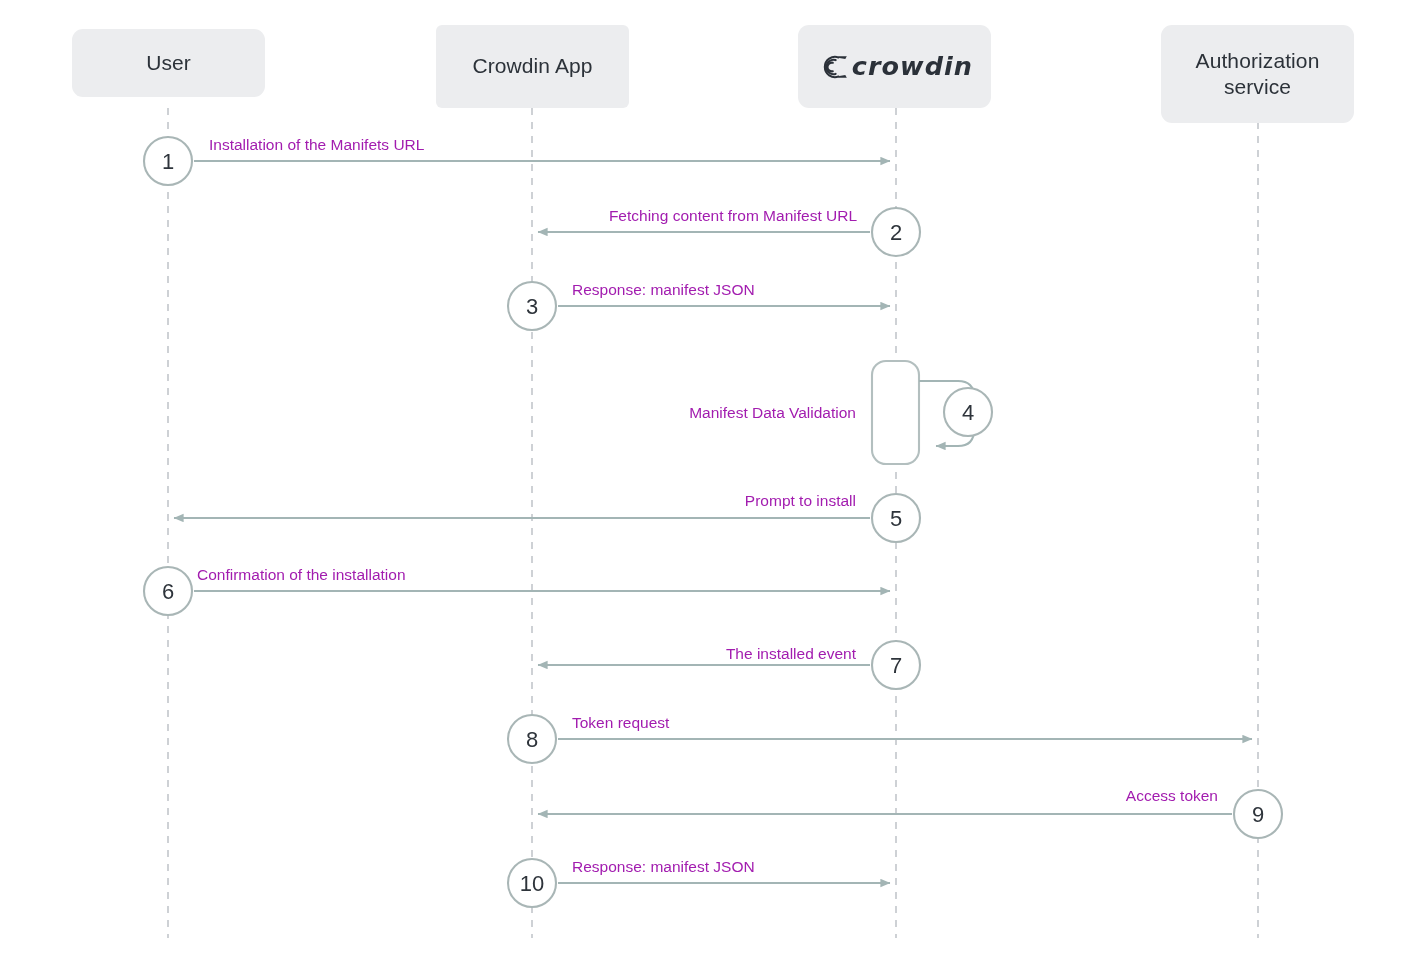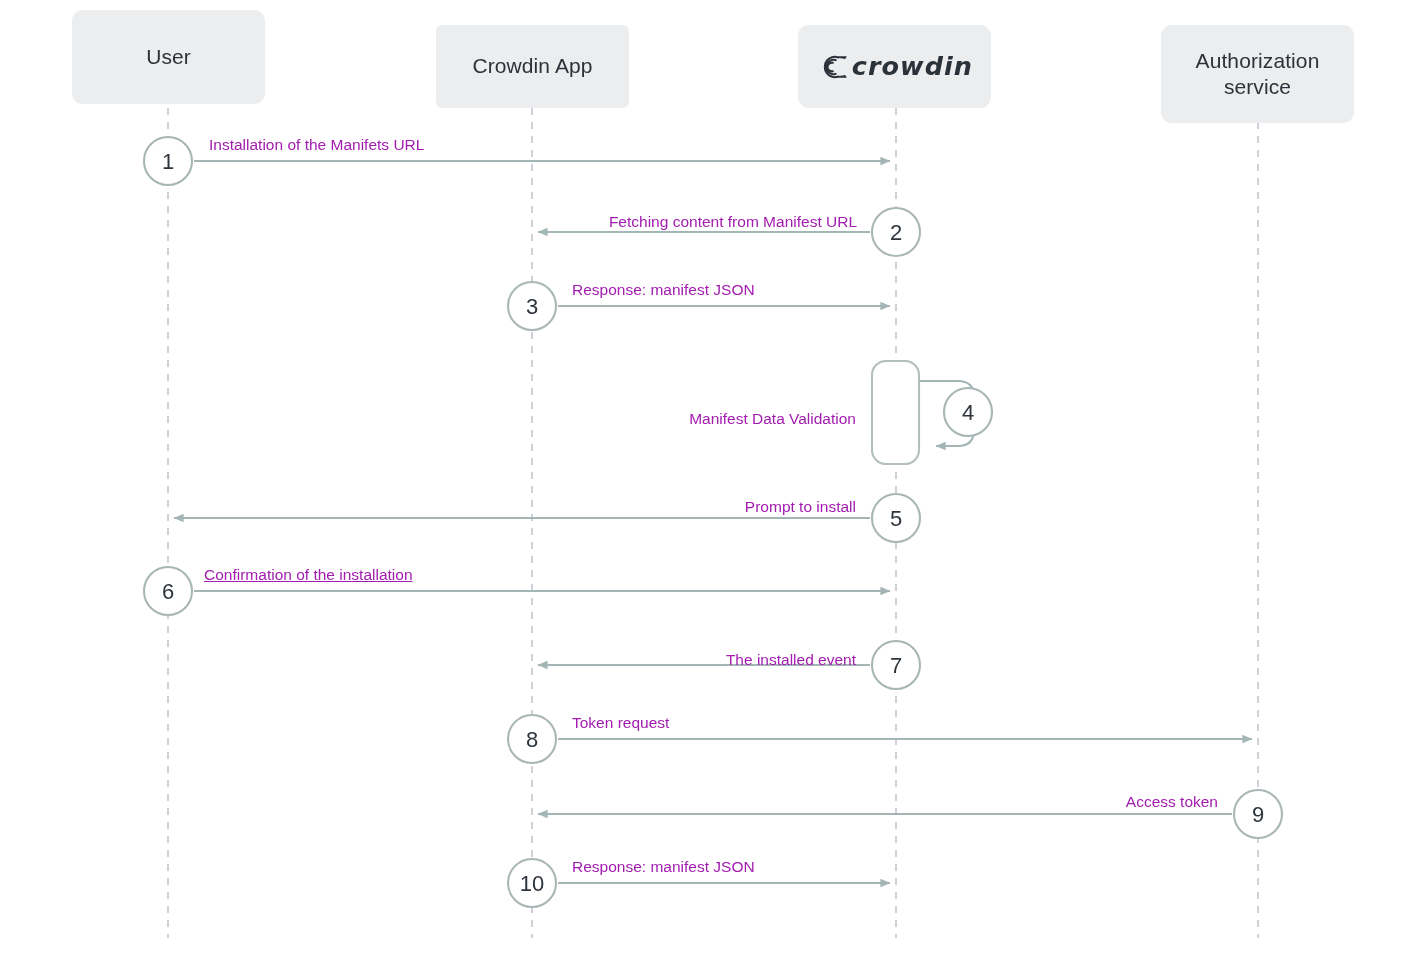--- a/index.html
+++ b/index.html
@@ -59,21 +59,21 @@
   }
   .msg-label {
     position: absolute;
     font-family: "Liberation Sans", sans-serif;
     font-size: 15.5px;
     color: #a21caf;
     white-space: nowrap;
     line-height: 1;
   }
   .msg-label.align-left  { text-align: left; }
-  .msg-label.align-right { text-align: right; transform: translateX(-100%); margin-top: 6px; }
+  .msg-label.align-right { text-align: right; transform: translateX(-100%); }
   .step-num {
     position: absolute;
     font-family: "Liberation Sans", sans-serif;
     font-size: 22px;
     color: #2e343b;
     text-align: center;
     line-height: 1;
     transform: translate(-50%, -50%);
     white-space: nowrap;
   }
@@ -124,21 +124,21 @@
       <circle cx="968" cy="412" r="24"></circle>
       <circle cx="896" cy="518" r="24"></circle>
       <circle cx="168" cy="591" r="24"></circle>
       <circle cx="896" cy="665" r="24"></circle>
       <circle cx="532" cy="739" r="24"></circle>
       <circle cx="1258" cy="814" r="24"></circle>
       <circle cx="532" cy="883" r="24"></circle>
     </g>
   </svg>
 
-  <div class="actor-box" style="left:72px; top:10px; width:193px; height:94px;text-align:right;">
+  <div class="actor-box" style="left:72px; top:29px; width:193px; height:68px;text-align:right;">
     <span class="actor-label">User</span>
   </div>
 
   <div class="actor-box" style="left:436px; top:25px; width:193px; height:83px;border-radius:6px;">
     <span class="actor-label">Crowdin App</span>
   </div>
 
   <div class="actor-box" style="left:798px; top:25px; width:193px; height:83px;">
     <span class="logo-wrap">
       <svg width="32" height="30" viewBox="0 0 32 30" aria-hidden="true">
@@ -164,21 +164,21 @@
   <div class="msg-label align-left" style="left:209px; top:137px;">Installation of the Manifets URL</div>
 
   <div class="msg-label align-right" style="left:857px; top:208px;">Fetching content from Manifest URL</div>
 
   <div class="msg-label align-left" style="left:572px; top:282px;">Response: manifest JSON</div>
 
   <div class="msg-label align-right" style="left:856px; top:405px;">Manifest Data Validation</div>
 
   <div class="msg-label align-right" style="left:856px; top:493px;text-align:center;">Prompt to install</div>
 
-  <div class="msg-label align-left" style="left:204px; top:567px;text-decoration:underline;">Confirmation of the installation</div>
+  <div class="msg-label align-left" style="left:197px; top:567px;">Confirmation of the installation</div>
 
   <div class="msg-label align-right" style="left:856px; top:646px;">The installed event</div>
 
   <div class="msg-label align-left" style="left:572px; top:715px;text-align:right;">Token request</div>
 
   <div class="msg-label align-right" style="left:1218px; top:788px;">Access token</div>
 
   <div class="msg-label align-left" style="left:572px; top:859px;">Response: manifest JSON</div>
 
   <div class="step-num" style="left:168px;  top:162px;">1</div>

